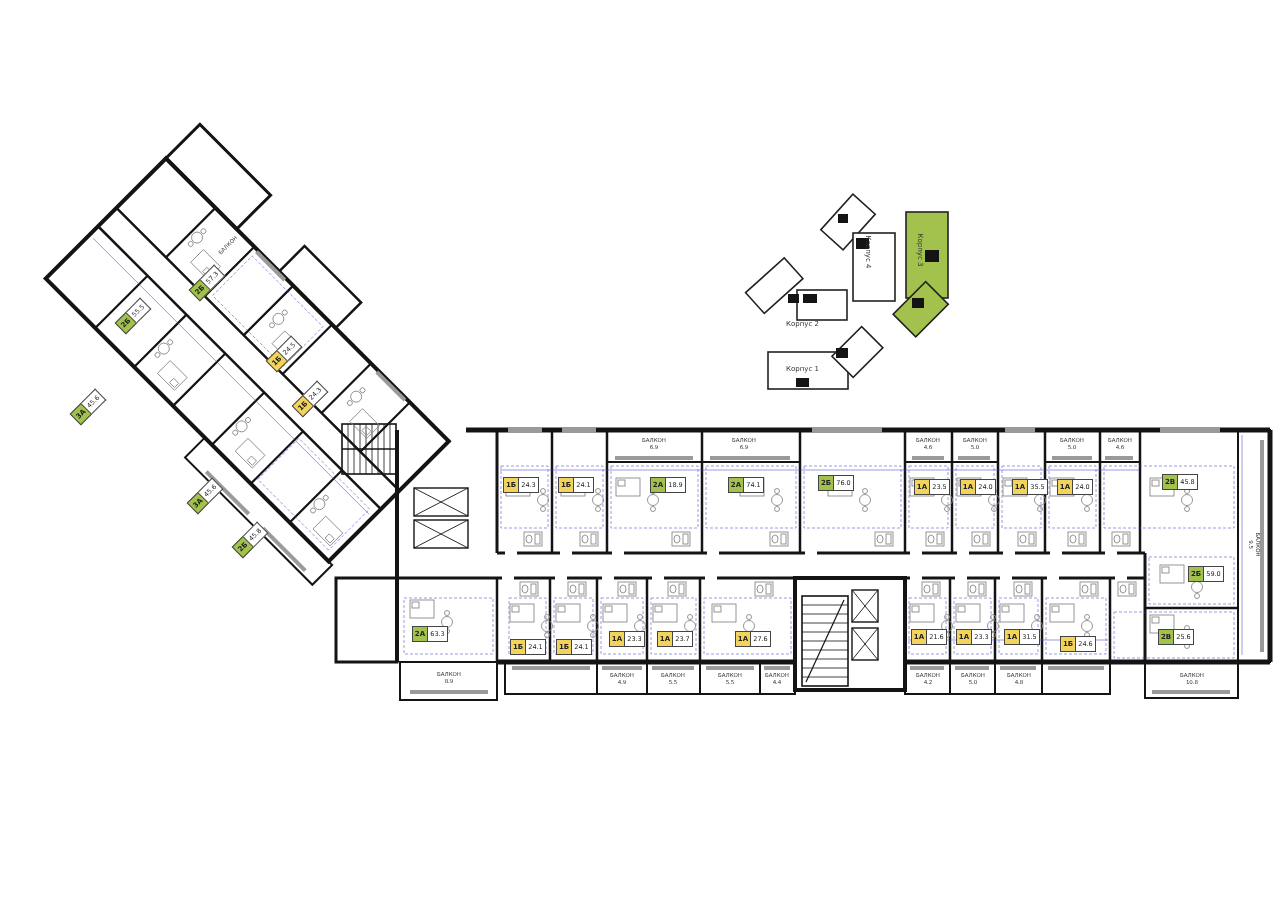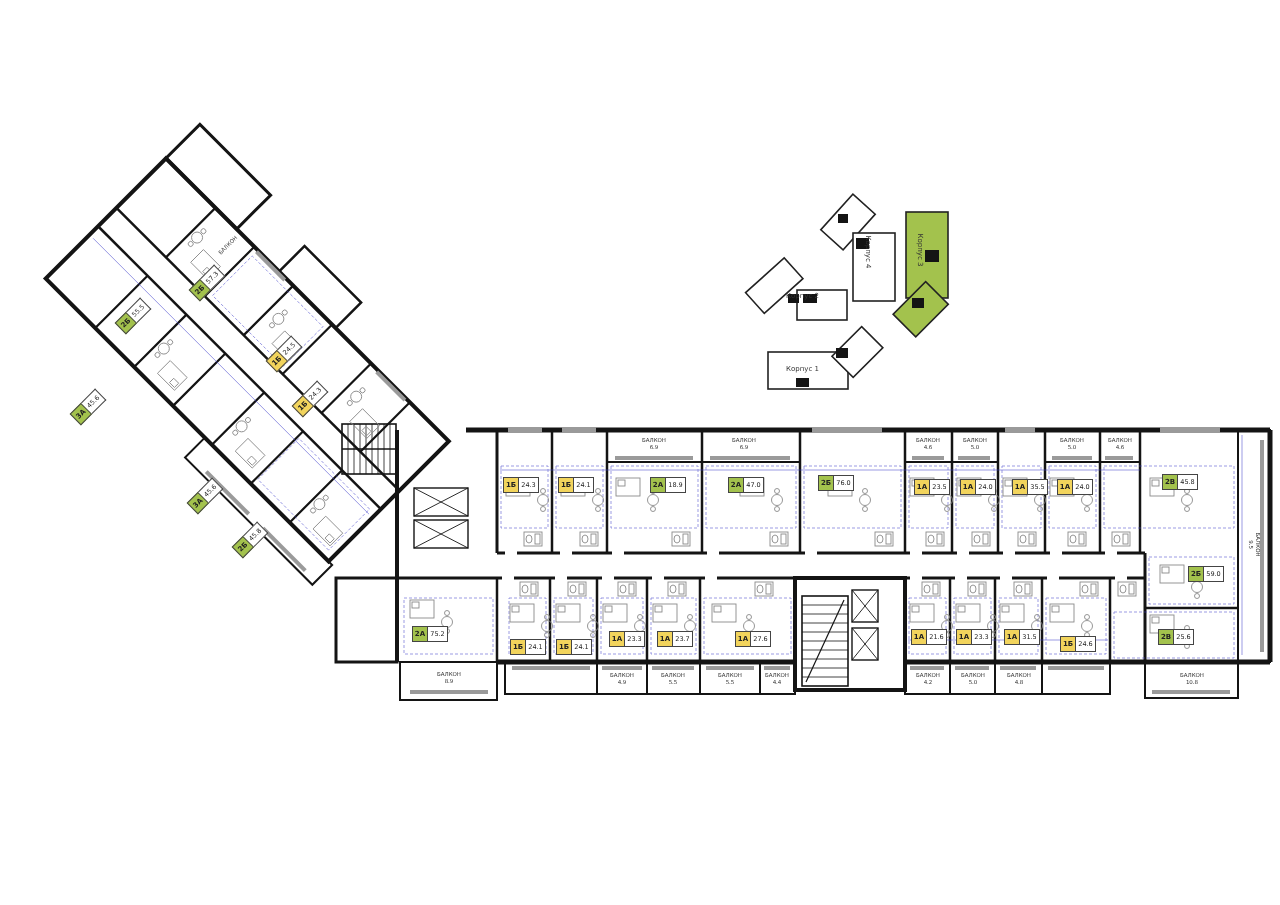--- a/index.html
+++ b/index.html
@@ -314,21 +314,21 @@
   <div class="badge yellow" style="left:558px;top:477px">
         <span class="bt">1Б</span>
         <span class="ba">24.1</span>
       </div>
   <div class="badge green" style="left:650px;top:477px">
         <span class="bt">2А</span>
         <span class="ba">18.9</span>
       </div>
   <div class="badge green" style="left:728px;top:477px">
         <span class="bt">2А</span>
-        <span class="ba">47.0</span>
+        <span class="ba">74.1</span>
       </div>
   <div class="badge green" style="left:818px;top:475px">
         <span class="bt">2Б</span>
         <span class="ba">76.0</span>
       </div>
   <div class="badge yellow" style="left:914px;top:479px">
         <span class="bt">1А</span>
         <span class="ba">23.5</span>
       </div>
   <div class="badge yellow" style="left:960px;top:479px">
@@ -343,21 +343,21 @@
         <span class="bt">1А</span>
         <span class="ba">24.0</span>
       </div>
   <div class="badge green" style="left:1162px;top:474px">
         <span class="bt">2В</span>
         <span class="ba">45.8</span>
       </div>
 
   <div class="badge green" style="left:412px;top:626px">
         <span class="bt">2А</span>
-        <span class="ba">75.2</span>
+        <span class="ba">63.3</span>
       </div>
   <div class="badge yellow" style="left:510px;top:639px">
         <span class="bt">1Б</span>
         <span class="ba">24.1</span>
       </div>
   <div class="badge yellow" style="left:556px;top:639px">
         <span class="bt">1Б</span>
         <span class="ba">24.1</span>
       </div>
   <div class="badge yellow" style="left:609px;top:631px">
@@ -491,19 +491,19 @@
 
   <div class="balc rot90" style="left:1232px;top:538px">
         <span>БАЛКОН</span>
         <span>9.5</span>
       </div>
   <div class="balc rot45" style="left:206px;top:242px">
         <span>БАЛКОН</span>
         <span></span>
       </div>
 
-  <div class="site-label" style="left:786px;top:292px">Корпус 2</div>
+  <div class="site-label" style="left:786px;top:320px">Корпус 2</div>
   <div class="site-label rot90" style="left:852px;top:248px">Корпус 4</div>
   <div class="site-label rot90" style="left:904px;top:246px">Корпус 3</div>
   <div class="site-label" style="left:786px;top:365px">Корпус 1</div>
 
 </div>
 </div>
 
 </body></html>

